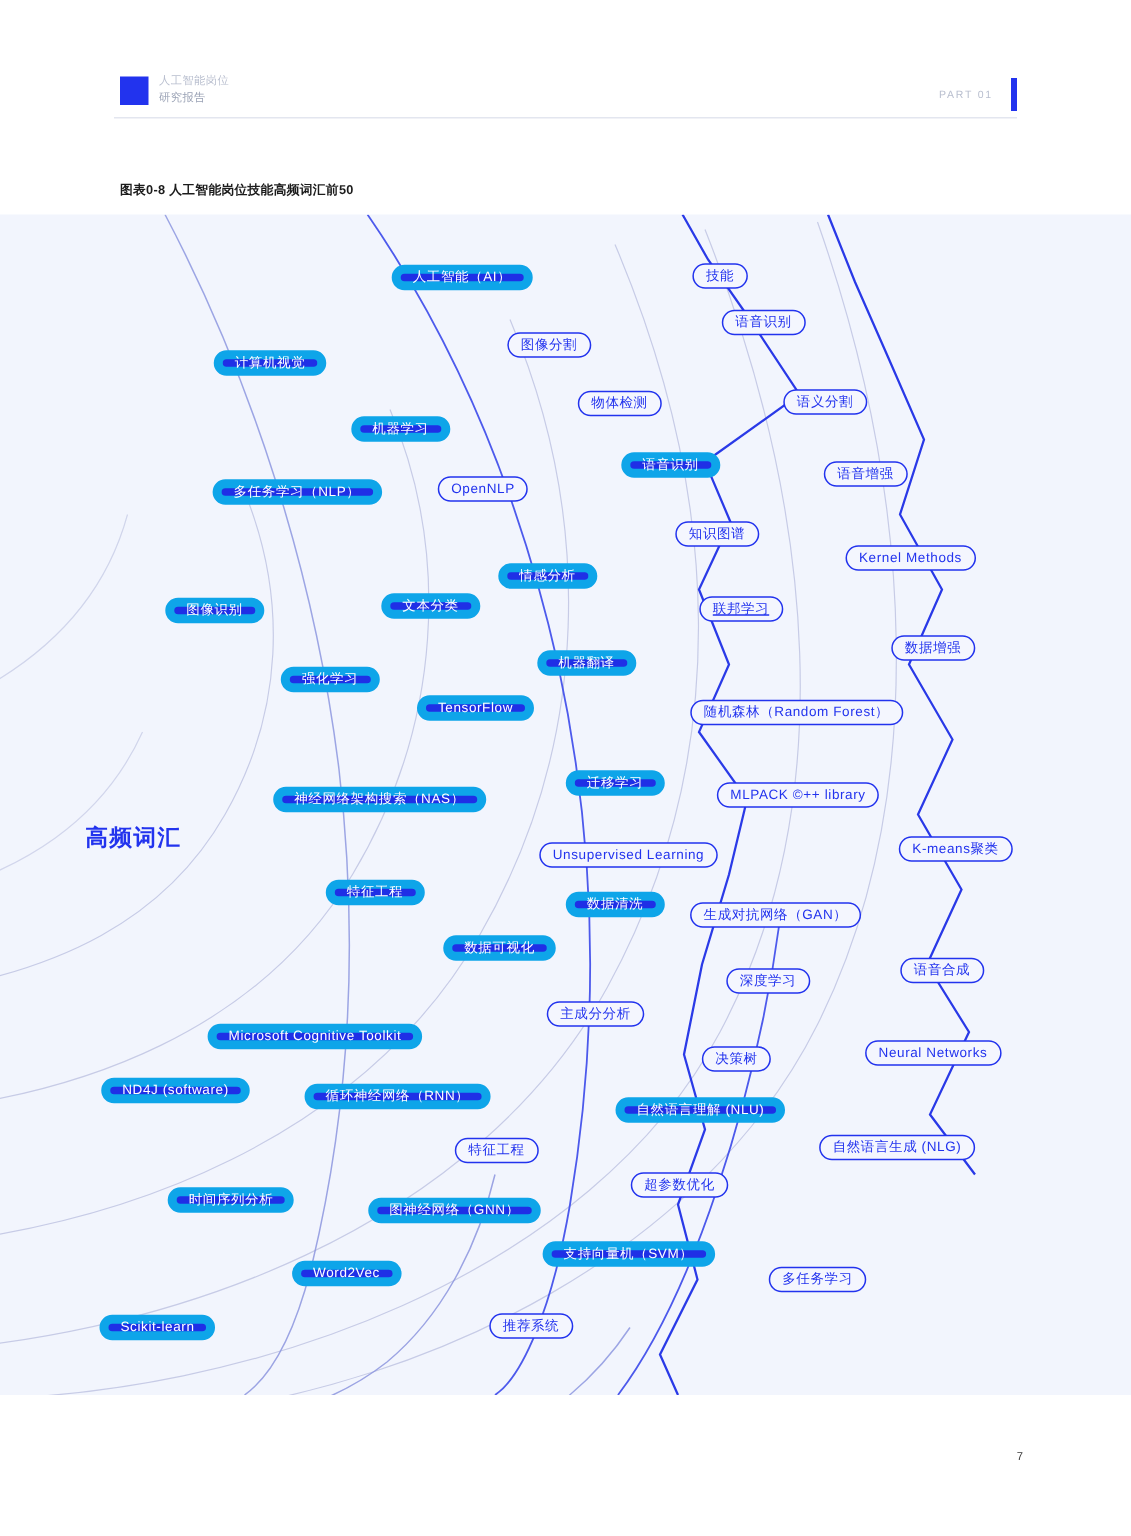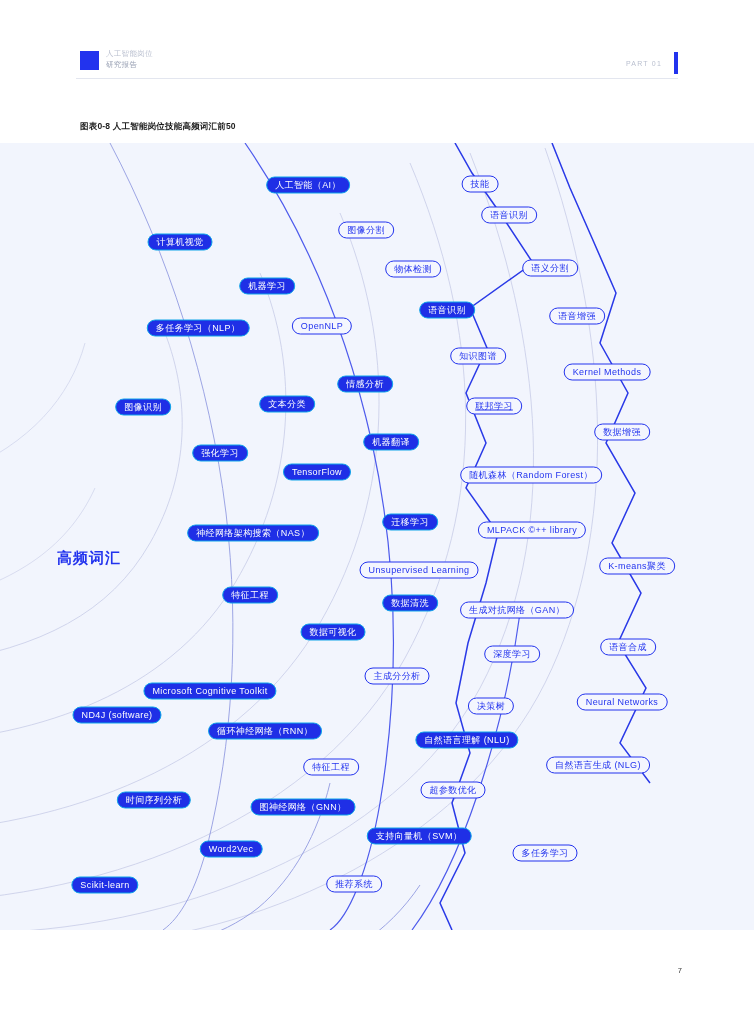--- a/index.html
+++ b/index.html
@@ -64,21 +64,21 @@
     display:inline-flex; align-items:center; justify-content:center;
     height:17px; padding:0 8px;
     border-radius:9px;
     font-size:9px; line-height:1;
     white-space:nowrap;
     letter-spacing:.4px;
     transform:translate(-50%,-50%);
   }
   .pill.filled{
     background:#1f2fe6; color:#ffffff;
-    border:1px solid #0ea5e9;
+    border:6px solid #0ea5e9;
   }
   .pill.outline{
     background:#f4f6fe; color:#2233ee;
     border:1px solid #2233ee;
   }
 
   
   .page-number{
     position:absolute; right:72px; top:966px;
     font-size:7.5px; color:#3a3a3a;
@@ -168,21 +168,21 @@
       <div class="pill outline" style="left: 637px; top: 423px;">K-means聚类</div>
       <div class="pill filled" style="left: 250px; top: 452px;">特征工程</div>
       <div class="pill filled" style="left: 410px; top: 460px;">数据清洗</div>
       <div class="pill outline" style="left: 517px; top: 467px;">生成对抗网络（GAN）</div>
       <div class="pill filled" style="left: 333px; top: 489px;">数据可视化</div>
       <div class="pill outline" style="left: 512px; top: 511px;">深度学习</div>
       <div class="pill outline" style="left: 628px; top: 504px;">语音合成</div>
       <div class="pill filled" style="left: 210px; top: 548px;">Microsoft Cognitive Toolkit</div>
       <div class="pill outline" style="left: 397px; top: 533px;">主成分分析</div>
       <div class="pill outline" style="left: 491px; top: 552px; margin-top: 11px;">决策树</div>
-      <div class="pill filled" style="left: 117px; top: 572px;">ND4J (software)</div>
+      <div class="pill filled" style="left: 117px; top: 584px;">ND4J (software)</div>
       <div class="pill outline" style="left: 622px; top: 559px;">Neural Networks</div>
       <div class="pill filled" style="left: 265px; top: 588px;">循环神经网络（RNN）</div>
       <div class="pill filled" style="left: 467px; top: 597px;">自然语言理解 (NLU)</div>
       <div class="pill outline" style="left: 331px; top: 624px;">特征工程</div>
       <div class="pill outline" style="left: 598px; top: 622px;">自然语言生成 (NLG)</div>
       <div class="pill filled" style="left: 154px; top: 657px;">时间序列分析</div>
       <div class="pill filled" style="left: 303px; top: 664px;">图神经网络（GNN）</div>
       <div class="pill outline" style="left: 453px; top: 647px;">超参数优化</div>
       <div class="pill filled" style="left: 419px; top: 693px;">支持向量机（SVM）</div>
       <div class="pill filled" style="left: 231px; top: 706px;">Word2Vec</div>

